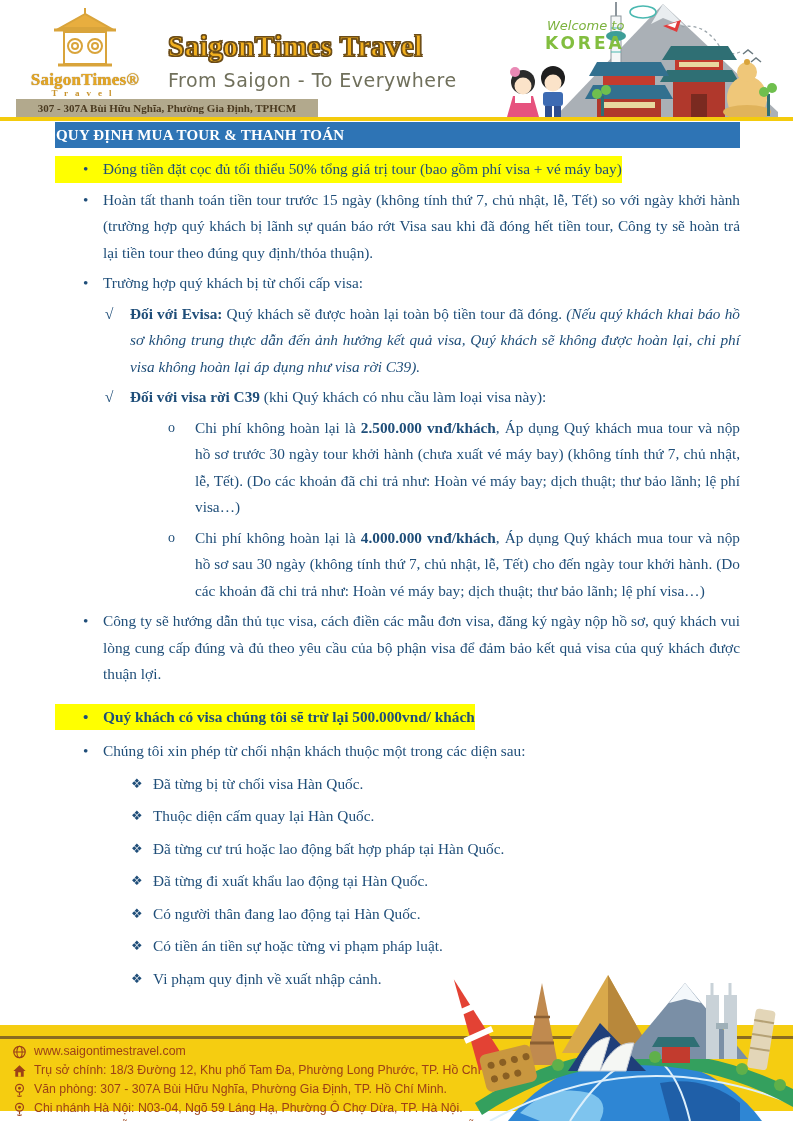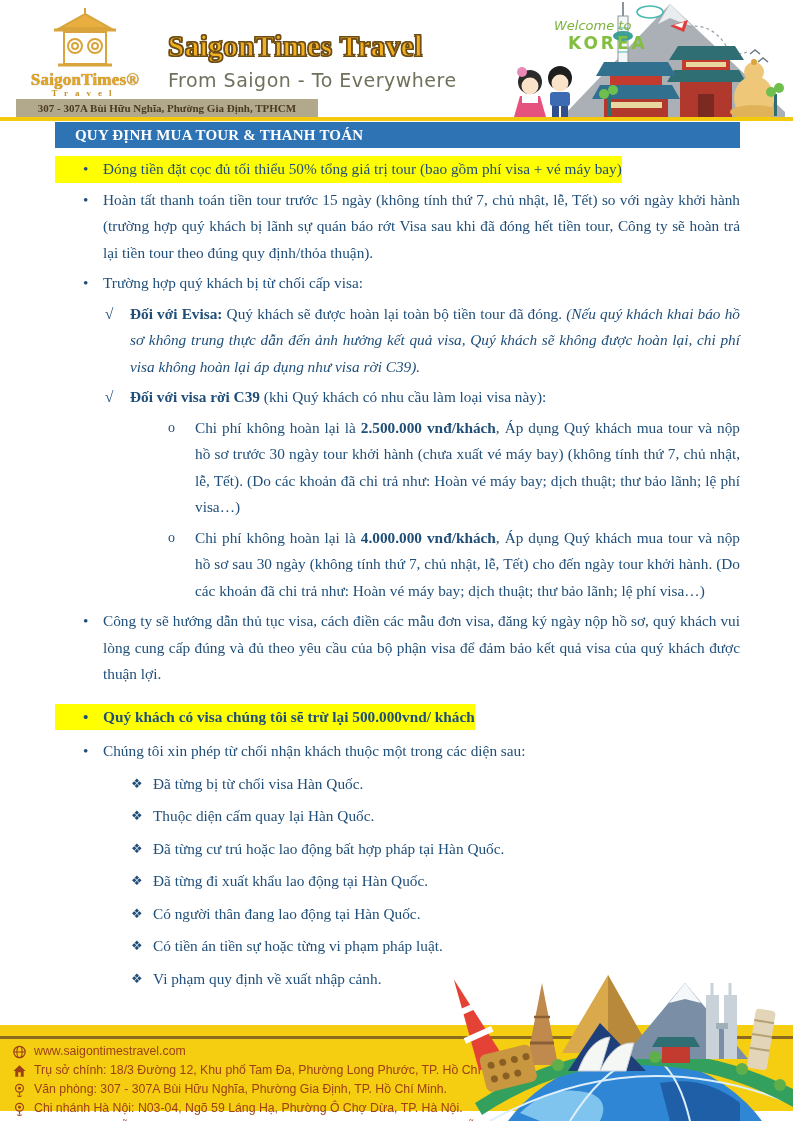--- a/index.html
+++ b/index.html
@@ -13,31 +13,31 @@
   #logo .sub{font-size:9px;color:#C8922A;letter-spacing:7px;font-weight:bold;margin-top:1px;}
   #brandblk{position:absolute;top:30px;left:168px;}
   #brandblk .title{font-size:29px;font-weight:bold;color:#F2B01E;
         -webkit-text-stroke:1.1px #6b4c18;
         text-shadow:1px 1px 0 #6b4c18,-1px -1px 0 #6b4c18,1px -1px 0 #6b4c18,-1px 1px 0 #6b4c18;
         letter-spacing:.5px;}
   #brandblk .tag{font-family:"DejaVu Sans",sans-serif;font-size:19px;color:#70705c;
         margin-top:6px;letter-spacing:.5px;}
   #addrbar{position:absolute;top:99px;left:16px;width:302px;height:18px;background:#B2A98D;
         color:#4a3a20;font-weight:bold;font-size:11px;line-height:18px;text-align:center;}
-  #korea{position:absolute;top:0;right:8px;width:293px;height:117px;}
+  #korea{position:absolute;top:0;right:15px;width:293px;height:117px;}
   #korea .wel{position:absolute;top:18px;left:62px;font-family:"DejaVu Sans",sans-serif;
         font-style:italic;font-size:13px;color:#7CB23E;}
   #korea .kor{position:absolute;top:33px;left:60px;font-family:"DejaVu Sans",sans-serif;
-        font-weight:bold;font-size:17px;color:#82BE3F;letter-spacing:3px;margin-left:16px;}
+        font-weight:bold;font-size:17px;color:#82BE3F;letter-spacing:3px;}
   #topline{position:absolute;top:117px;left:0;width:100%;height:4px;background:#F4CB0C;}
   
   #content{position:absolute;top:122px;left:55px;width:685px;color:#1F4E79;
         font-size:15.3px;line-height:26.5px;}
   .bar{background:#2E74B5;color:#ffffff;font-weight:bold;font-size:15px;height:26px;
-        line-height:26px;padding-left:20px;letter-spacing:.2px;}
+        line-height:26px;padding-left:1px;letter-spacing:.2px;}
   .list{margin:8px 0 6px 0;}
   .li{position:relative;text-align:justify;margin-bottom:4px;}
   .li .mk{position:absolute;top:0;}
   .lvl1{padding-left:48px;} .lvl1 .mk{left:28px;}
   .lvl2{padding-left:75px;} .lvl2 .mk{left:50px;}
   .lvl2b{padding-left:98px;text-align:left;} .lvl2b .mk{left:76px;font-size:13px;}
   .lvl3{padding-left:140px;} .lvl3 .mk{left:113px;font-size:14px;}
   .hl{background:#FFFF00;display:table;}
   .b{font-weight:bold;margin-top:16px;} .i{font-style:italic;}
   

